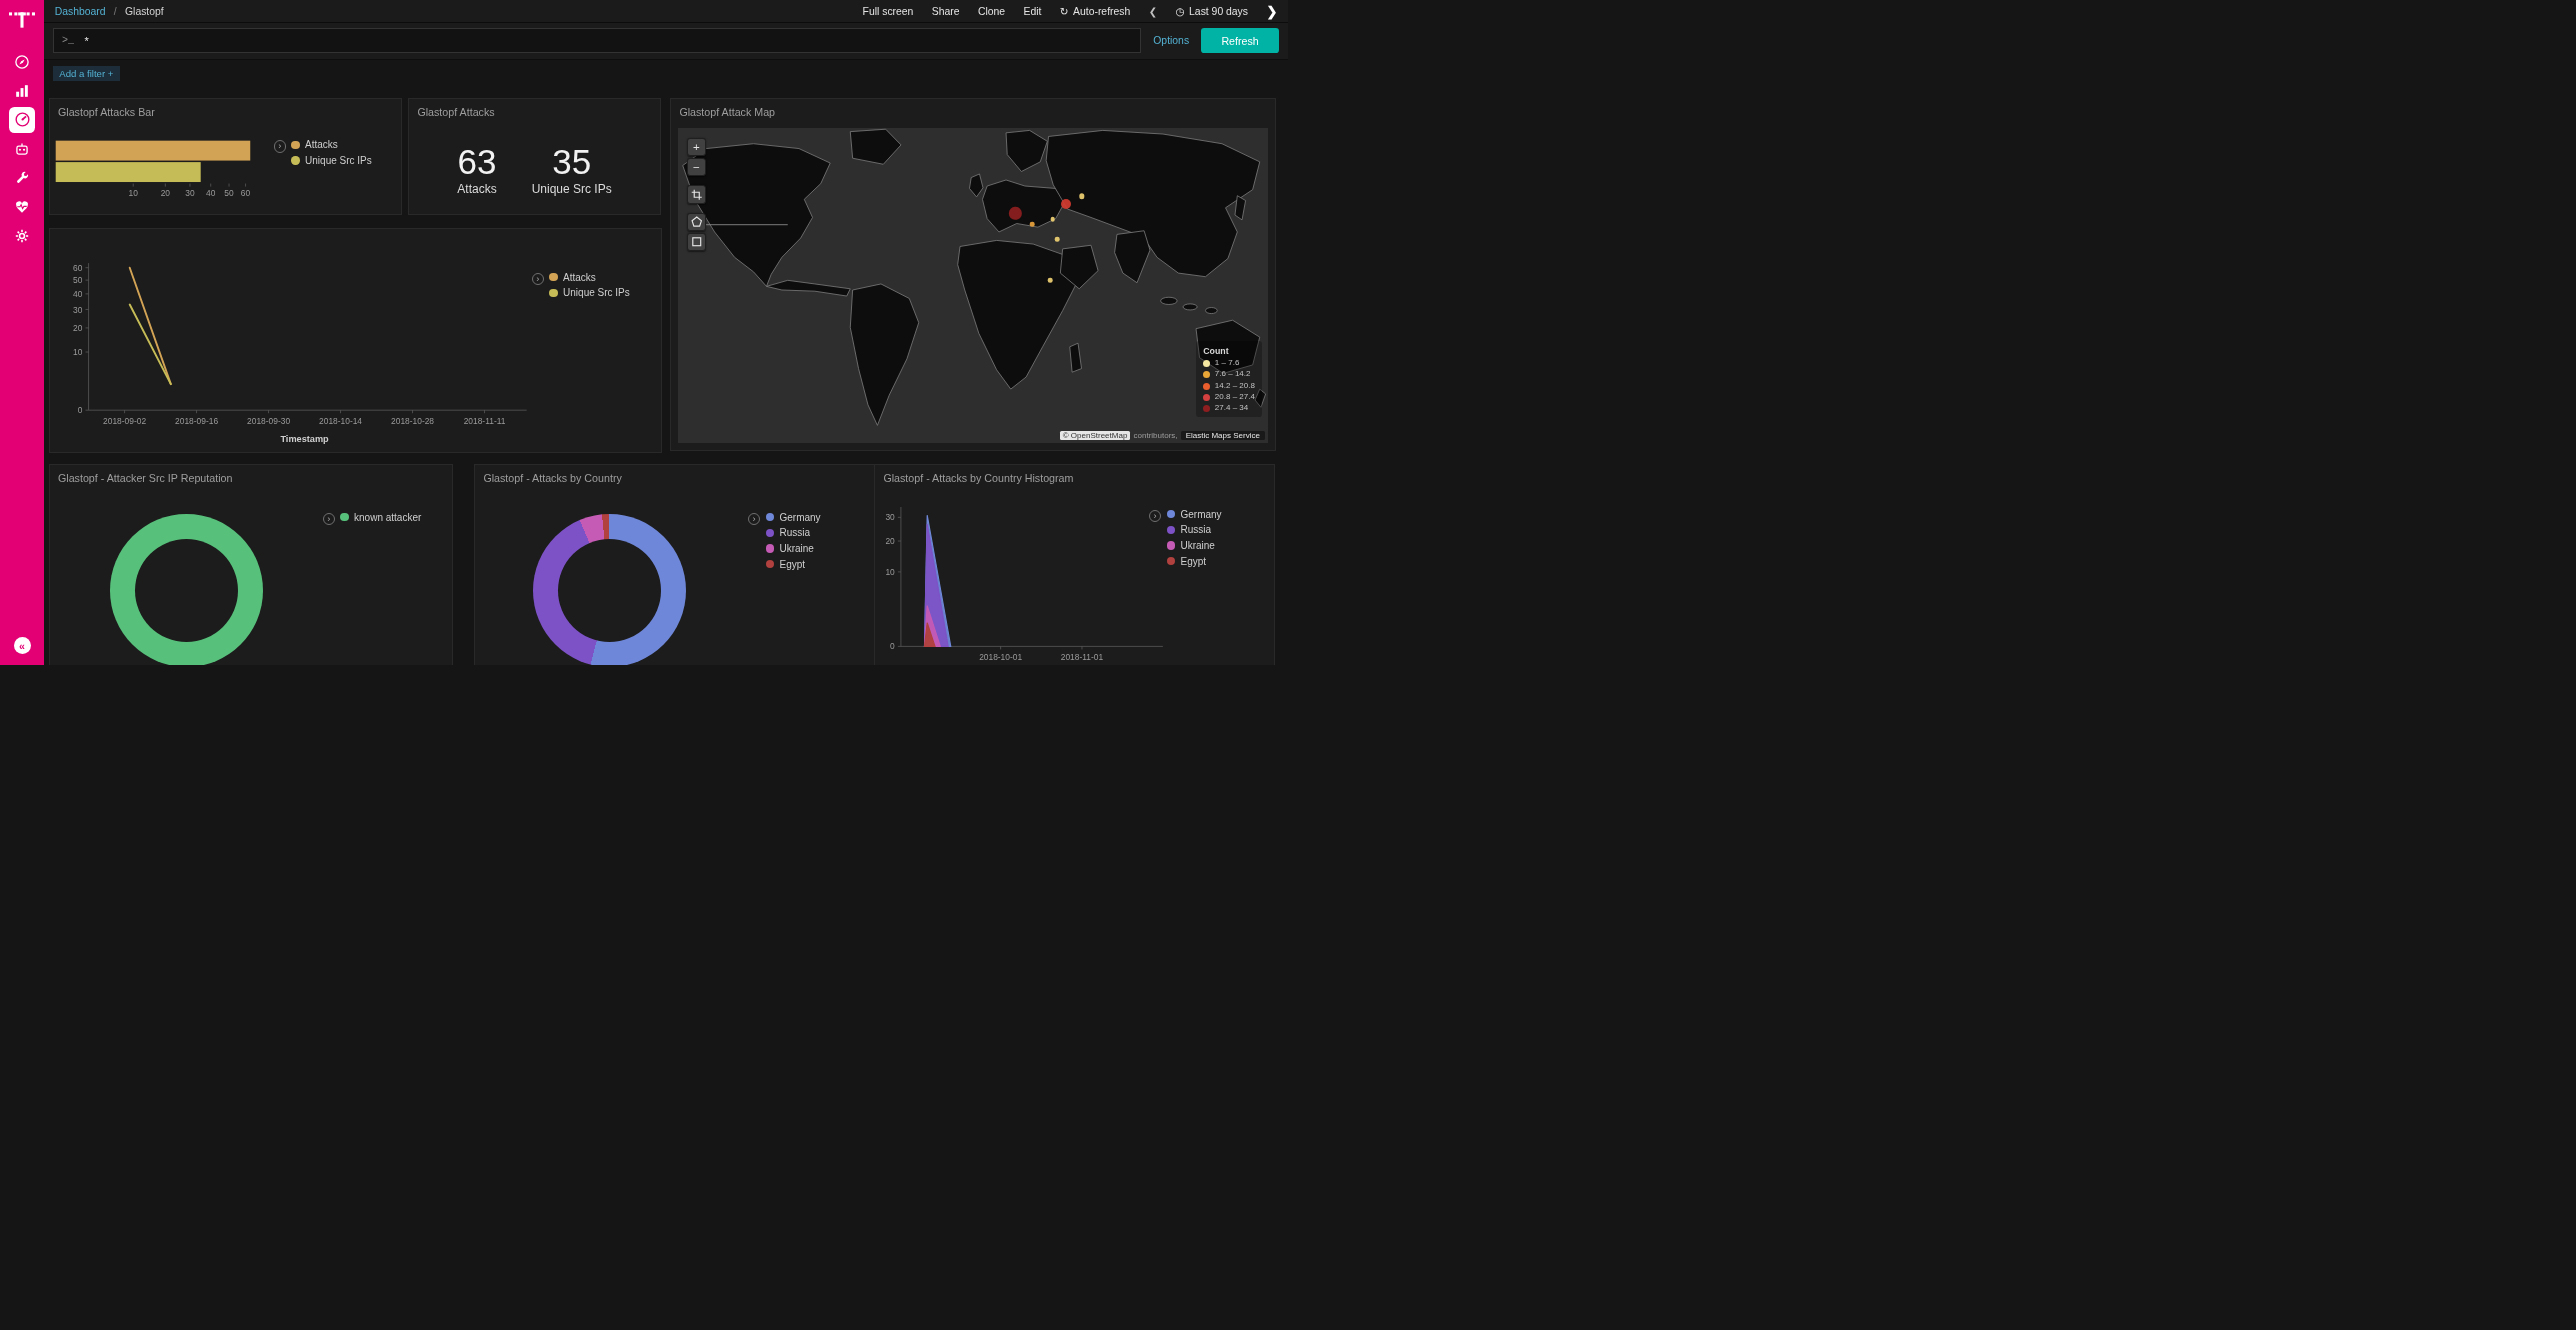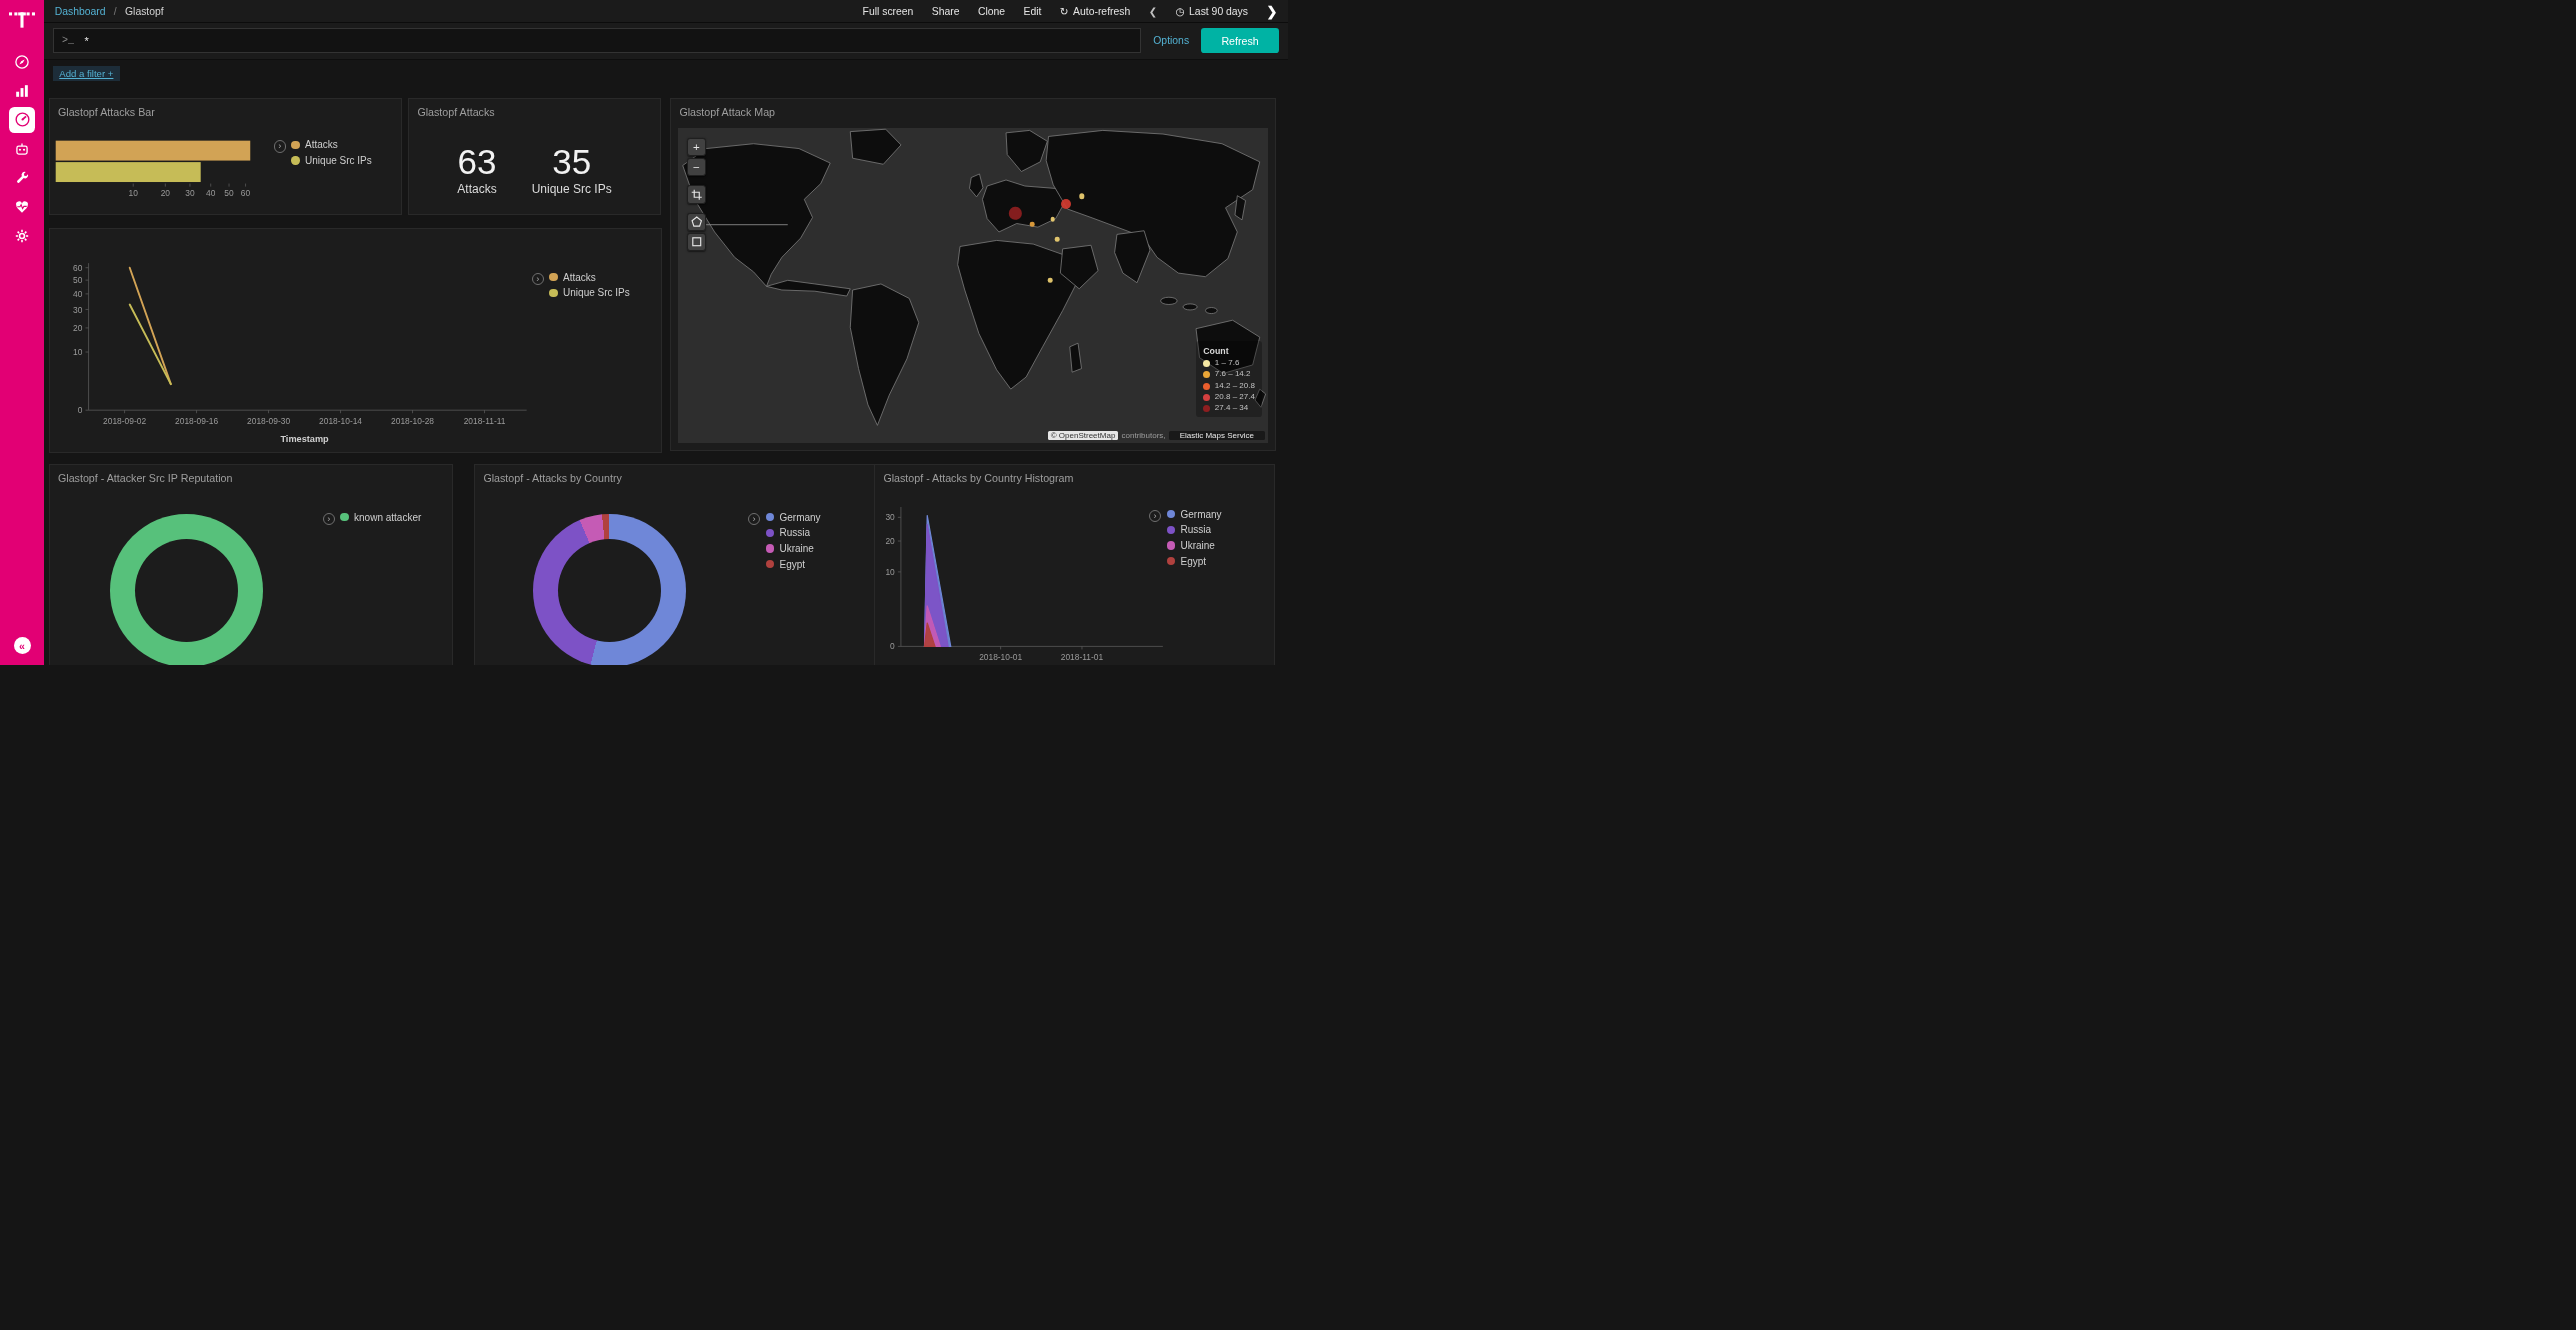--- a/index.html
+++ b/index.html
@@ -29,21 +29,21 @@
   .chev.big{color:#fff;font-size:13px;font-weight:bold}
 
   .querybar{background:#1b1b1b;border-bottom:0.8px solid #0e0e0e;padding:5.4px 9.2px;display:flex;align-items:center;gap:12.3px}
   .query-input{flex:1;height:25px;background:#121212;border:0.8px solid #333;display:flex;align-items:center;padding:0 7.7px;cursor:text}
   .prompt{font-family:"Liberation Mono",monospace;color:#8a8a8a;font-size:10px}
   .qvalue{color:#ececec;font-size:11px;margin-left:10.7px}
   .options-link{color:#54b2d3;font-size:10.4px;cursor:pointer;text-decoration:none}
   .refresh-btn{height:25px;padding:0 20px;background:#00b3a4;border:none;border-radius:3.1px;color:#fff;font-size:10.7px;font-family:inherit;cursor:pointer}
 
   .filterbar{padding:6.1px 9.2px;height:28px}
-  .addfilter{display:inline-block;background:#1d2d39;color:#54b2d3;font-size:9.6px;padding:2.3px 6.1px;text-decoration:underline;cursor:pointer}
+  .addfilter{display:inline-block;background:#1d2d39;color:#54b2d3;font-size:9.6px;padding:2.3px 6.1px;cursor:pointer}
 
   
   .dash{position:relative;height:579px}
   .panel{position:absolute;background:#1c1c1c;border:0.8px solid #292929}
   .ptitle{font-size:10.7px;font-weight:400;color:#9e9e9e;padding:7px 8.4px}
 
   .legend{position:absolute;display:flex;gap:5.4px;align-items:flex-start}
   .legend-toggle{width:12.3px;height:12.3px;border:0.8px solid #6f6f6f;border-radius:50%;color:#aaa;font-size:9.2px;line-height:10px;text-align:center;cursor:pointer;flex:none;margin-top:0.8px}
   .legend ul{list-style:none;display:flex;flex-direction:column;gap:4.6px}
   .legend li{display:flex;align-items:center;gap:5.4px;font-size:10px;color:#cfcfcf;cursor:pointer;white-space:nowrap}
@@ -72,21 +72,21 @@
   .mbtn svg{stroke:#e6e6e6;fill:none;stroke-width:1.6}
   .mgap{height:7.7px}
   .marker{position:absolute;border-radius:50%;transform:translate(-50%,-50%);opacity:.92;cursor:pointer}
   .map-legend{position:absolute;right:6.1px;bottom:26px;background:rgba(0,0,0,.28);padding:4.6px 7px;border-radius:3.1px}
   .map-legend .mtitle{font-size:8.8px;font-weight:bold;color:#d8d8d8;margin-bottom:1.5px}
   .lrow{display:flex;align-items:flex-end;gap:4.6px;margin-top:2.3px;font-size:8px;color:#c3c3c3;white-space:nowrap}
   .ldot{width:7px;height:7px;border-radius:50%;flex:none}
   .map-attrib{position:absolute;right:3.1px;bottom:3.1px;font-size:8px;display:flex;align-items:center;gap:3.1px}
   .osm-chip{background:#e6e6e6;color:#333;padding:0 3.1px;border-radius:1.5px}
   .contrib{color:#9d9d9d}
-  .ems{color:#e8e8e8;background:rgba(0,0,0,.45);padding:0 11px;border-radius:1.5px}
+  .ems{color:#e8e8e8;background:rgba(0,0,0,.45);padding:0 5px;border-radius:1.5px}
 </style>
 </head>
 <body>
 
 <aside class="sidebar">
   <div class="logo">
     <svg width="26" height="23" viewBox="0 0 34 30">
       <rect x="0" y="7" width="4" height="4" fill="#fff"></rect>
       <rect x="7" y="7" width="4" height="4" fill="#fff"></rect>
       <rect x="12" y="7" width="10" height="4" fill="#fff"></rect>

